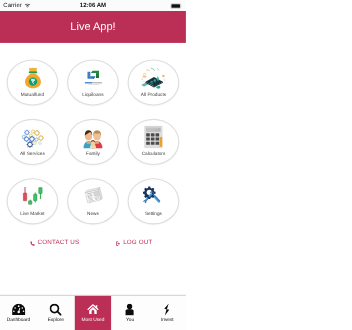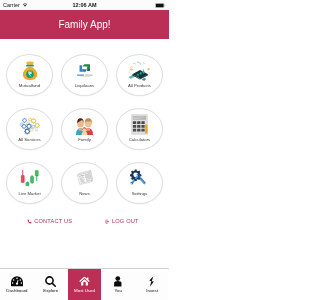--- a/index.html
+++ b/index.html
@@ -61,21 +61,21 @@
     <div class="sb-right">
       <svg width="11" height="5" viewBox="0 0 27 12">
         <rect x="0.6" y="0.6" width="22" height="10.8" rx="2.2" fill="none" stroke="#111" stroke-width="1.1" opacity="0.42"></rect>
         <rect x="2" y="2" width="19.2" height="8" rx="1.4" fill="#111"></rect>
         <path d="M24.2 4.2 a3.3 3.3 0 0 1 0 3.6 z" fill="#111" opacity="0.42"></path>
       </svg>
     </div>
   </div>
 
   <div class="header">
-    <div class="header-title">Family App!</div>
+    <div class="header-title">Live App!</div>
   </div>
 
   <div class="grid">
 
     <div class="card" style="left:6px;top:0px">
       <div class="ic">
         <svg viewBox="0 0 40 44" width="20" height="22">
           <path d="M12.4 4.2 q7.6 -2.4 15.2 0 l-1.6 5.4 h-12 z" fill="#f0b03a"></path>
           <path d="M26 9.6 a1.7 1.7 0 0 1 0 3.6 h-12 a1.7 1.7 0 0 1 0 -3.6 z" fill="#1c9b52"></path>
           <path d="M17.2 13.4 h5.6 c6.8 3.8 11.6 9.4 11.6 15.6 c0 7 -6.5 11.4 -14.4 11.4 c-7.9 0 -14.4 -4.4 -14.4 -11.4 c0 -6.2 4.8 -11.8 11.6 -15.6 z" fill="#f0a72e"></path>

